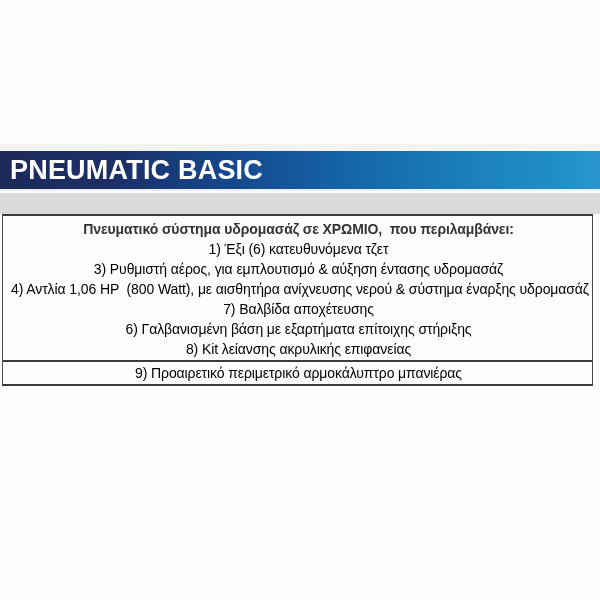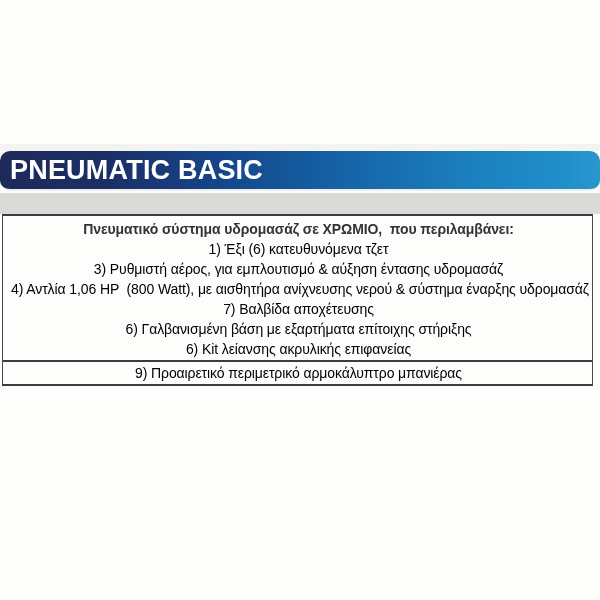--- a/index.html
+++ b/index.html
@@ -24,21 +24,20 @@
     position: absolute;
     top: 151px; left: 0; width: 600px; height: 40px;
     background: linear-gradient(to right,
       #1d2a5a 0%, #1b2f66 18%, #15478c 38%,
       #1565a8 58%, #1b7fbe 78%, #2090cb 95%, #2b97cf 100%);
     display: flex;
     align-items: center;
     box-sizing: border-box;
     padding-left: 10px;
     border-bottom: 2px solid #eeeeec;
-    border-radius: 10px;
   }
   .title-bar .title {
     color: #ffffff;
     font-size: 27px;
     font-weight: bold;
     letter-spacing: 0.2px;
     white-space: pre;
   }
   .gray-strip {
     position: absolute;
@@ -88,21 +87,21 @@
   <div class="gray-strip"></div>
 
   <section class="spec-box">
     <div class="main-lines">
       <div class="line intro">Πνευματικό σύστημα υδρομασάζ σε ΧΡΩΜΙΟ,  που περιλαμβάνει:</div>
       <div class="line">1) Έξι (6) κατευθυνόμενα τζετ</div>
       <div class="line">3) Ρυθμιστή αέρος, για εμπλουτισμό &amp; αύξηση έντασης υδρομασάζ</div>
       <div class="line">4) Αντλία 1,06 HP  (800 Watt), με αισθητήρα ανίχνευσης νερού &amp; σύστημα έναρξης υδρομασάζ</div>
       <div class="line">7) Βαλβίδα αποχέτευσης</div>
       <div class="line">6) Γαλβανισμένη βάση με εξαρτήματα επίτοιχης στήριξης</div>
-      <div class="line">6) Kit λείανσης ακρυλικής επιφανείας</div>
+      <div class="line">8) Kit λείανσης ακρυλικής επιφανείας</div>
     </div>
 
     <div class="divider"></div>
 
     <div class="optional-lines">
       <div class="line">9) Προαιρετικό περιμετρικό αρμοκάλυπτρο μπανιέρας</div>
     </div>
   </section>
 
 </div>

